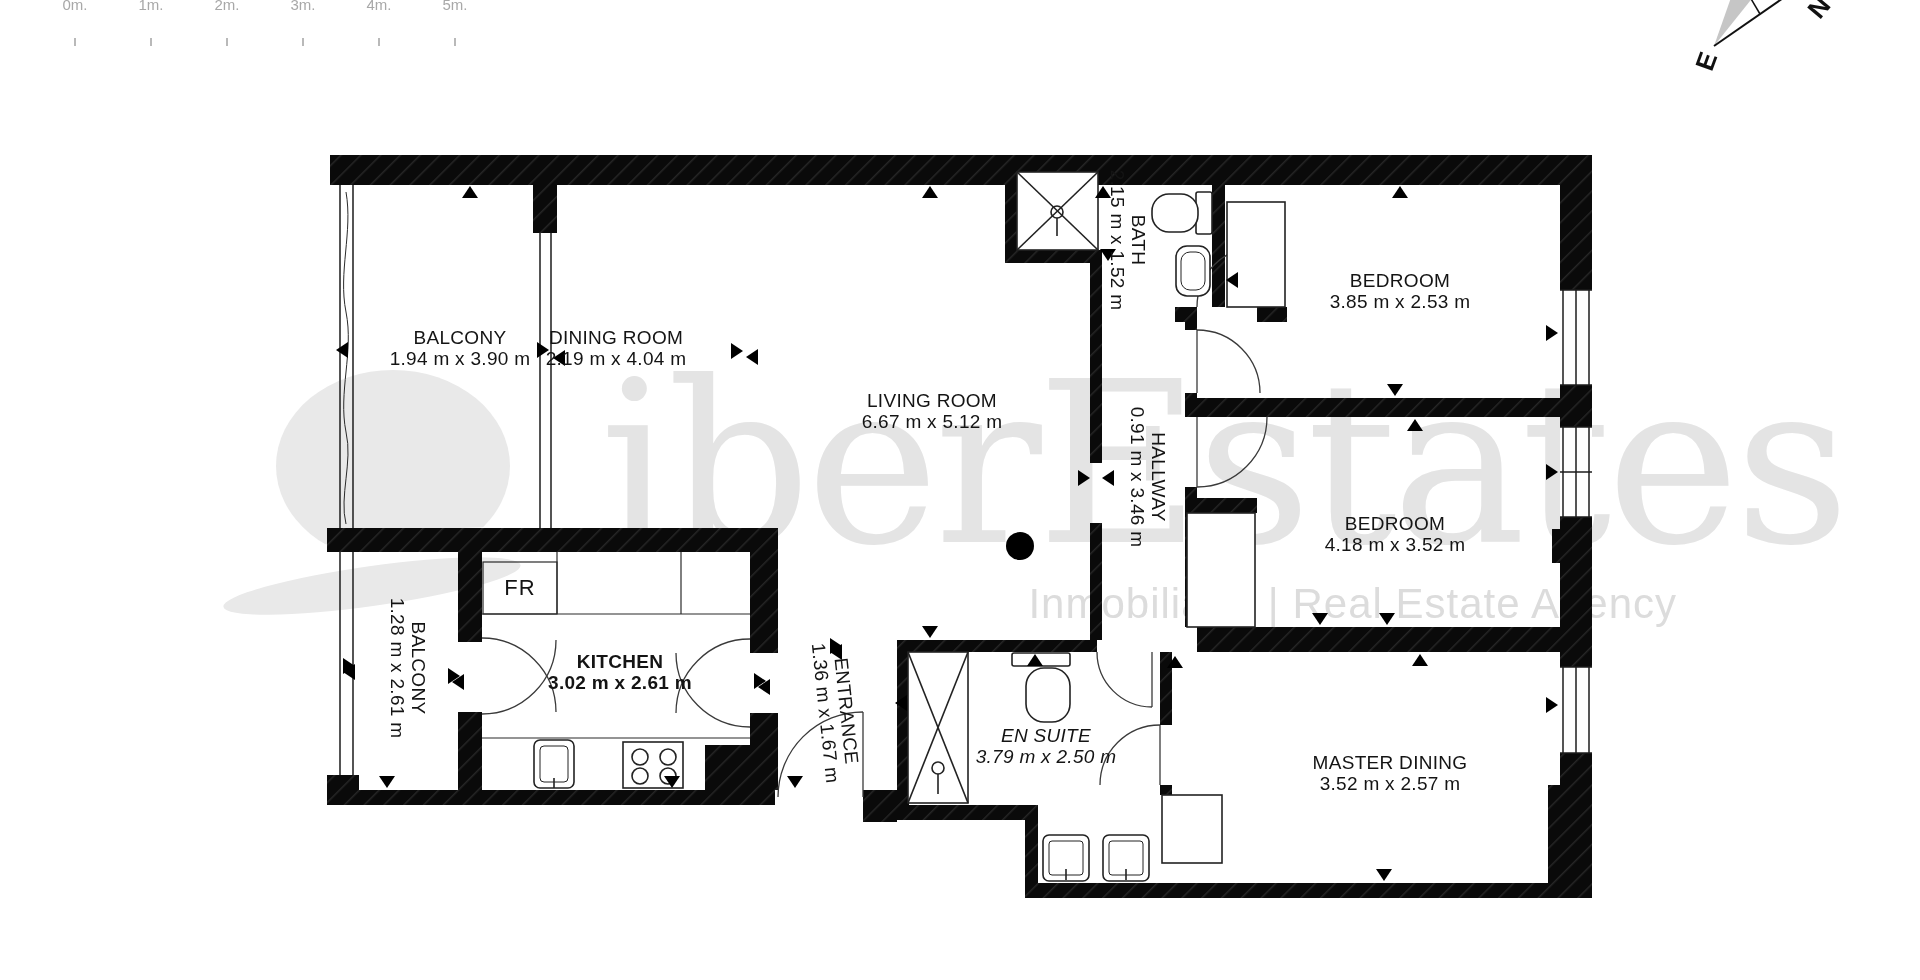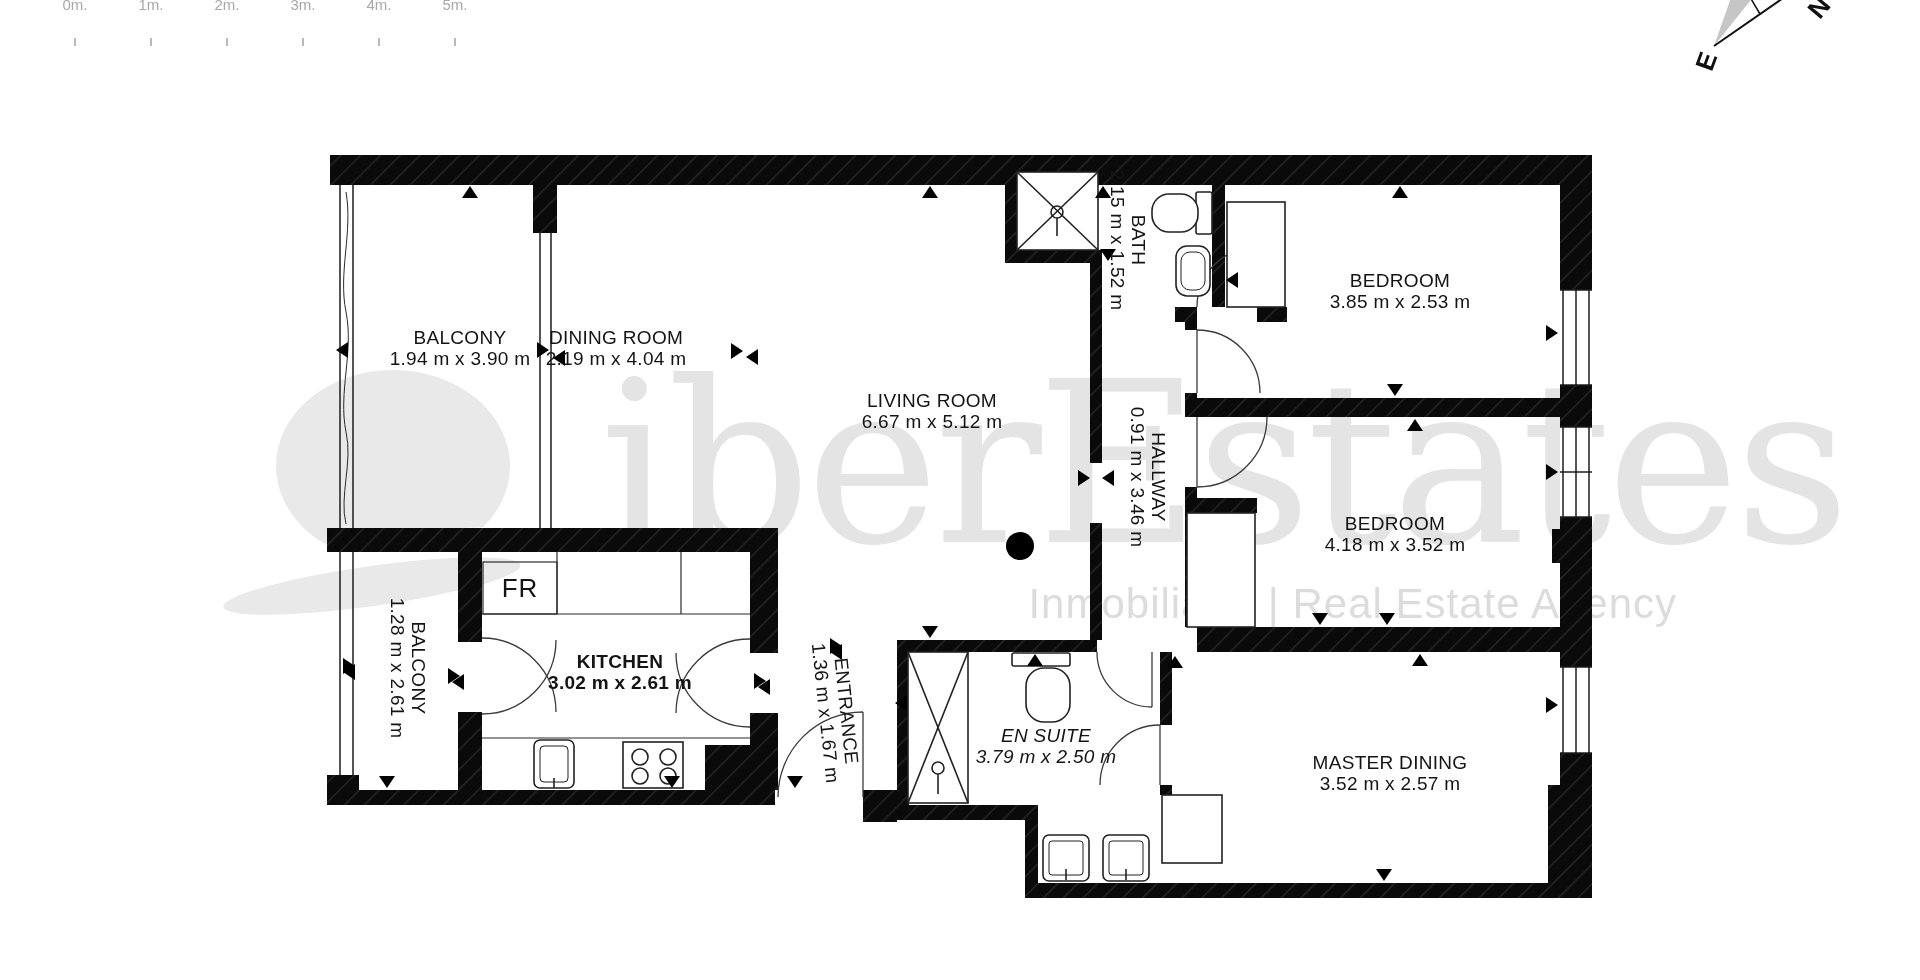--- a/index.html
+++ b/index.html
@@ -23,21 +23,21 @@
   
   svg.plan{position:absolute;left:0;top:0;z-index:2;}
   
   .room-label{
     position:absolute;z-index:3;text-align:center;color:#141414;
     font-size:19px;line-height:21px;letter-spacing:.3px;white-space:nowrap;
     transform:translate(-50%,-50%);
   }
   .room-label.v{transform:translate(-50%,-50%) rotate(90deg);}
   .room-label.tilt{transform:translate(-50%,-50%) rotate(84deg);}
-  .fr-label{position:absolute;z-index:3;font-size:26px;color:#141414;transform:translate(-50%,-50%);letter-spacing:1px;}
+  .fr-label{position:absolute;z-index:3;font-size:22px;color:#141414;transform:translate(-50%,-50%);letter-spacing:1px;}
   
   .scale-label{position:absolute;top:-4px;z-index:4;font-size:15px;color:#a8a8a8;transform:translateX(-50%);}
   .scale-tick{position:absolute;top:38px;width:2px;height:8px;background:#b9b9b9;z-index:4;}
   
   .compass-letter{position:absolute;z-index:4;font-size:26px;font-weight:bold;color:#111;}
   .compass-n{left:1810px;top:-8px;transform:rotate(-50deg);}
   .compass-e{left:1698px;top:46px;transform:rotate(-70deg);}
 </style>
 </head>
 <body>

